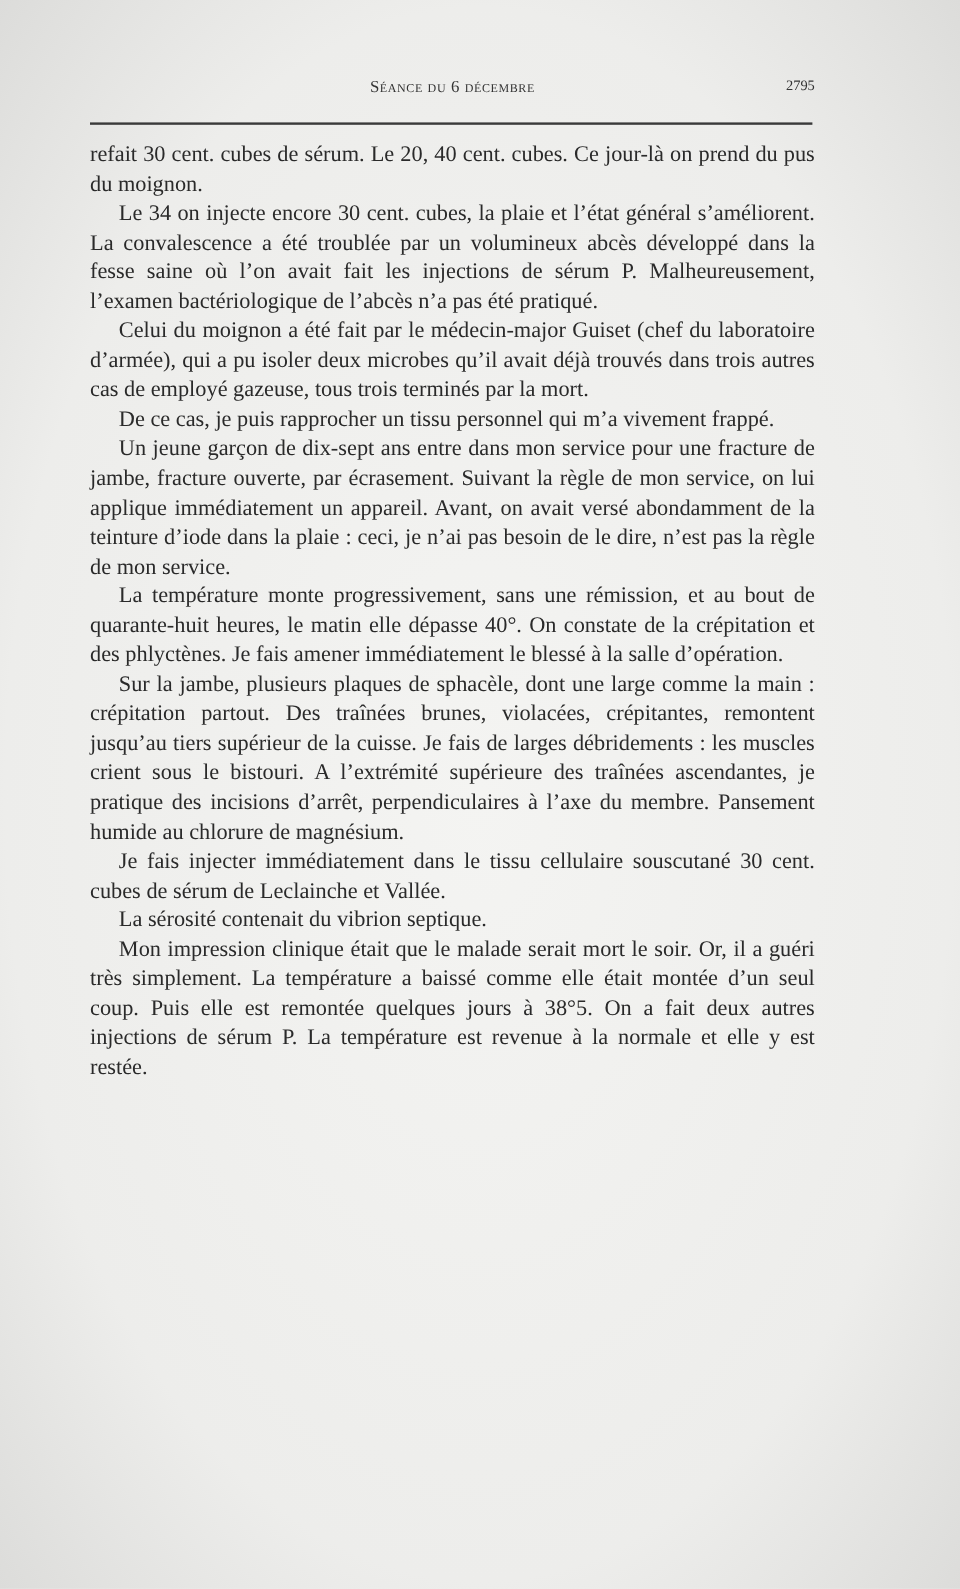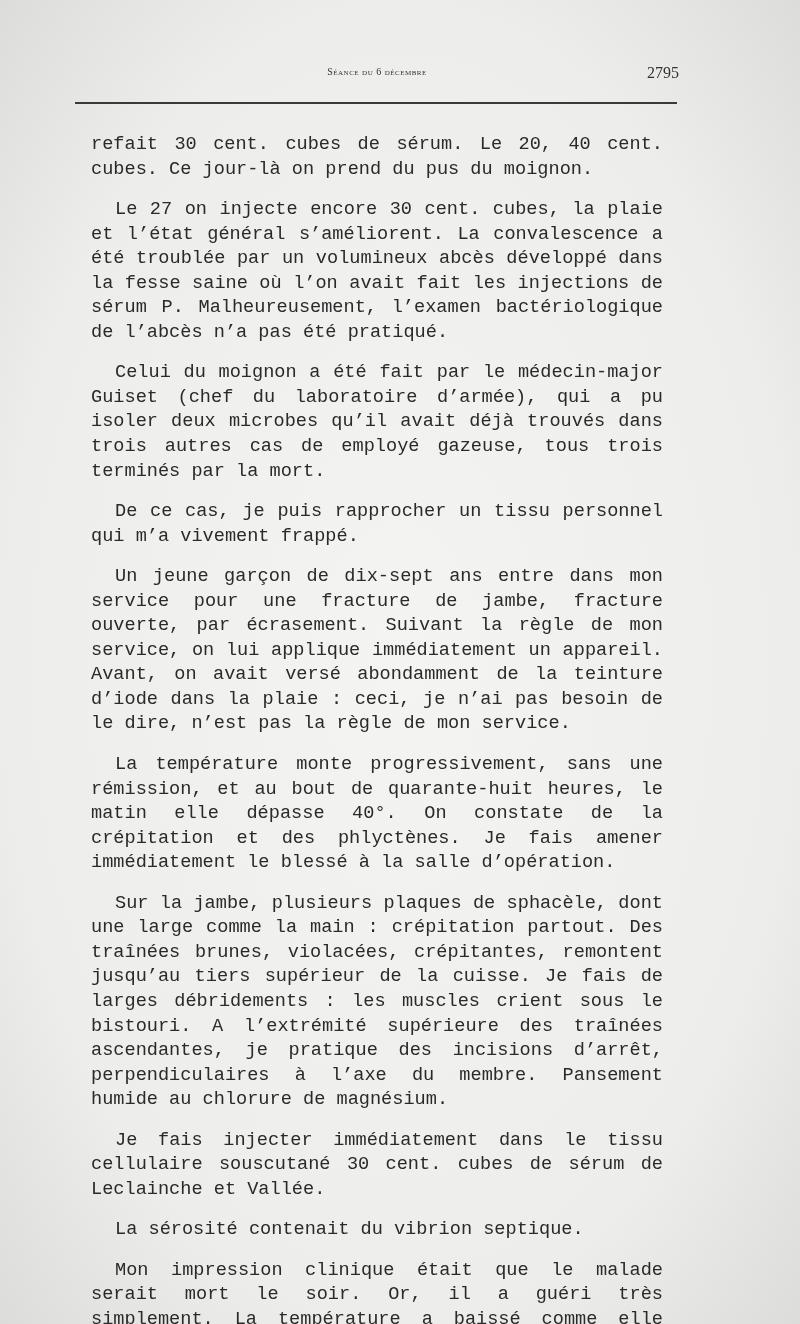--- a/index.html
+++ b/index.html
@@ -27,73 +27,72 @@
       top: 64px;
       left: 75px;
       width: 604px;
       height: 22px;
     }
     .running-title {
       position: absolute;
       left: 0;
       width: 100%;
       text-align: center;
-      font-size: 10px;
+      font-size: 14px;
       letter-spacing: 0.5px;
       font-variant: small-caps;
       top: 2px;
       color: #333;
     }
     .page-number {
       position: absolute;
       right: 0;
       top: 0;
-      font-size: 16px;
+      font-size: 12px;
       color: #333;
     }
     .rule {
       position: absolute;
       top: 102px;
       left: 75px;
       width: 602px;
       height: 2px;
       background: #3a3a3a;
     }
     .body-text {
       position: absolute;
       top: 117px;
       left: 75px;
       width: 604px;
       font-size: 18.6px;
       line-height: 24.55px;
       text-align: justify;
     }
     .body-text p {
-      margin: 16px;
+      margin: 0;
       text-indent: 24px;
       text-align: justify;
-      font-family: Liberation Mono, monospace;
     }
     .body-text p.cont {
       text-indent: 0;
     }
   </style>
 </head>
 <body>
 
 <div class="page">
   <div class="running-head">
     <div class="running-title">Séance du 6 décembre</div>
     <div class="page-number">2795</div>
   </div>
   <div class="rule"></div>
 
   <div class="body-text">
     <p class="cont">refait 30 cent. cubes de sérum. Le 20, 40 cent. cubes. Ce jour-là on prend du pus du moignon.</p>
-    <p>Le 27 on injecte encore 30 cent. cubes, la plaie et l’état général s’améliorent. La convalescence a été troublée par un volumineux abcès développé dans la fesse saine où l’on avait fait les injections de sérum P. Malheureusement, l’examen bactériologique de l’abcès n’a pas été pratiqué.</p>
+    <p>Le 34 on injecte encore 30 cent. cubes, la plaie et l’état général s’améliorent. La convalescence a été troublée par un volumineux abcès développé dans la fesse saine où l’on avait fait les injections de sérum P. Malheureusement, l’examen bactériologique de l’abcès n’a pas été pratiqué.</p>
     <p>Celui du moignon a été fait par le médecin-major Guiset (chef du laboratoire d’armée), qui a pu isoler deux microbes qu’il avait déjà trouvés dans trois autres cas de employé gazeuse, tous trois terminés par la mort.</p>
     <p>De ce cas, je puis rapprocher un tissu personnel qui m’a vivement frappé.</p>
     <p>Un jeune garçon de dix-sept ans entre dans mon service pour une fracture de jambe, fracture ouverte, par écrasement. Suivant la règle de mon service, on lui applique immédiatement un appareil. Avant, on avait versé abondamment de la teinture d’iode dans la plaie : ceci, je n’ai pas besoin de le dire, n’est pas la règle de mon service.</p>
     <p>La température monte progressivement, sans une rémission, et au bout de quarante-huit heures, le matin elle dépasse 40°. On constate de la crépitation et des phlyctènes. Je fais amener immédiatement le blessé à la salle d’opération.</p>
     <p>Sur la jambe, plusieurs plaques de sphacèle, dont une large comme la main : crépitation partout. Des traînées brunes, violacées, crépitantes, remontent jusqu’au tiers supérieur de la cuisse. Je fais de larges débridements : les muscles crient sous le bistouri. A l’extrémité supérieure des traînées ascendantes, je pratique des incisions d’arrêt, perpendiculaires à l’axe du membre. Pansement humide au chlorure de magnésium.</p>
     <p>Je fais injecter immédiatement dans le tissu cellulaire souscutané 30 cent. cubes de sérum de Leclainche et Vallée.</p>
     <p>La sérosité contenait du vibrion septique.</p>
     <p>Mon impression clinique était que le malade serait mort le soir. Or, il a guéri très simplement. La température a baissé comme elle était montée d’un seul coup. Puis elle est remontée quelques jours à 38°5. On a fait deux autres injections de sérum P. La température est revenue à la normale et elle y est restée.</p>
   </div>
 </div>

